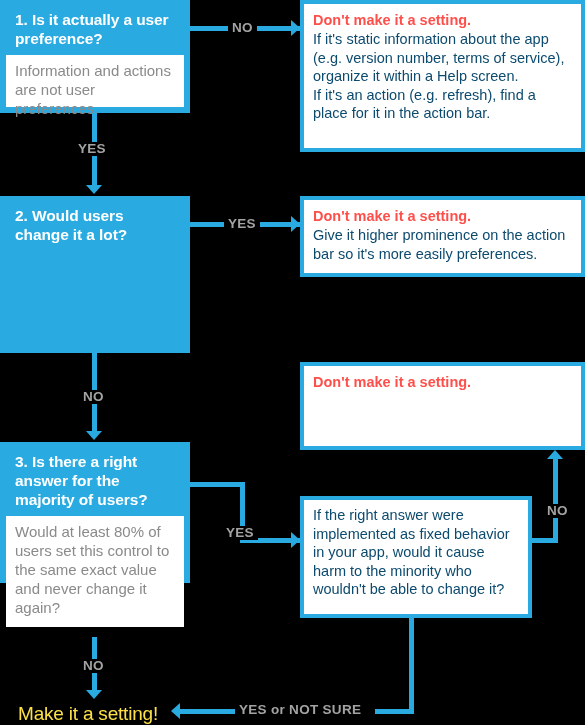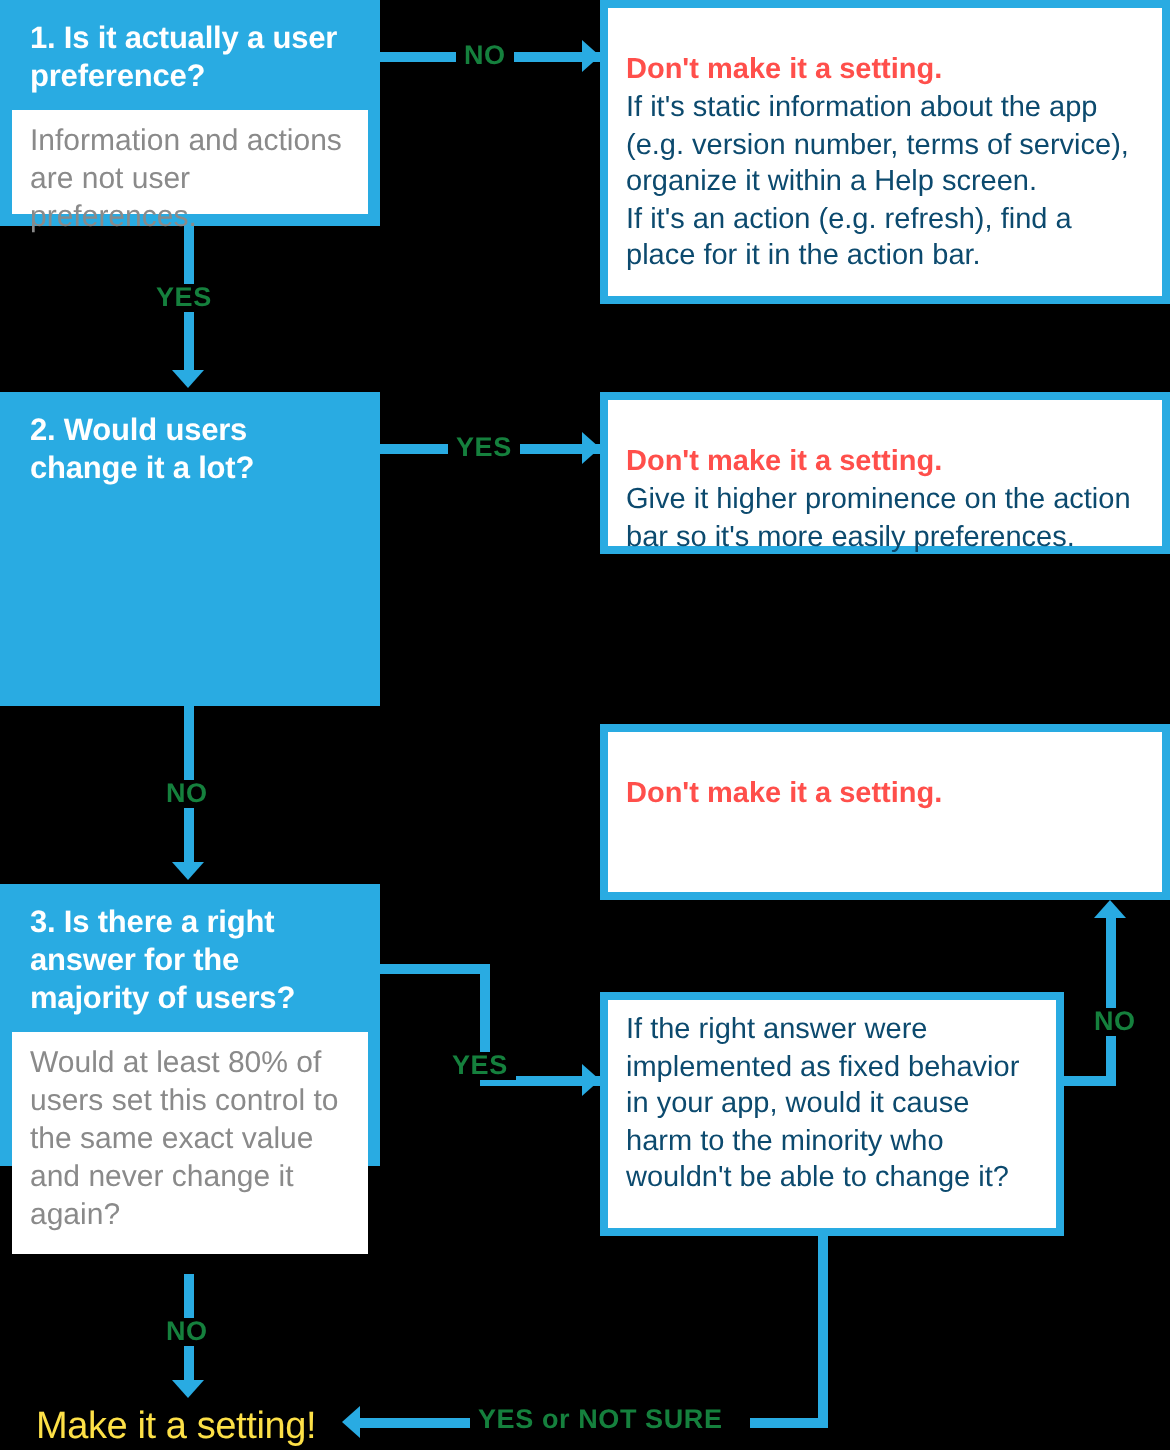--- a/index.html
+++ b/index.html
@@ -59,21 +59,21 @@
     background: #ffffff;
     box-sizing: border-box;
     height: 100%;
     padding: 6px 8px 6px 9px;
   }
   .warn {
     color: #FF4F4B;
     font-weight: bold;
     font-size: 14.5px;
     line-height: 18px;
-    margin: 16px 0 1px 0;
+    margin: 1px 0 1px 0;
   }
   .atext {
     color: #0c4a6e;
     font-size: 14.5px;
     line-height: 18.5px;
   }
 
   
   .ln {
     position: absolute;
@@ -100,21 +100,21 @@
   }
   .arrow-left {
     border-top: 8px solid transparent;
     border-bottom: 8px solid transparent;
     border-right: 9px solid #29ABE2;
   }
 
   
   .elabel {
     position: absolute;
-    color: #15803d;
+    color: #a3a3a3;
     font-weight: bold;
     font-size: 13.5px;
     line-height: 14px;
     letter-spacing: 0.3px;
     white-space: nowrap;
     background: #000000;
     padding: 0 4px;
   }
 
   

